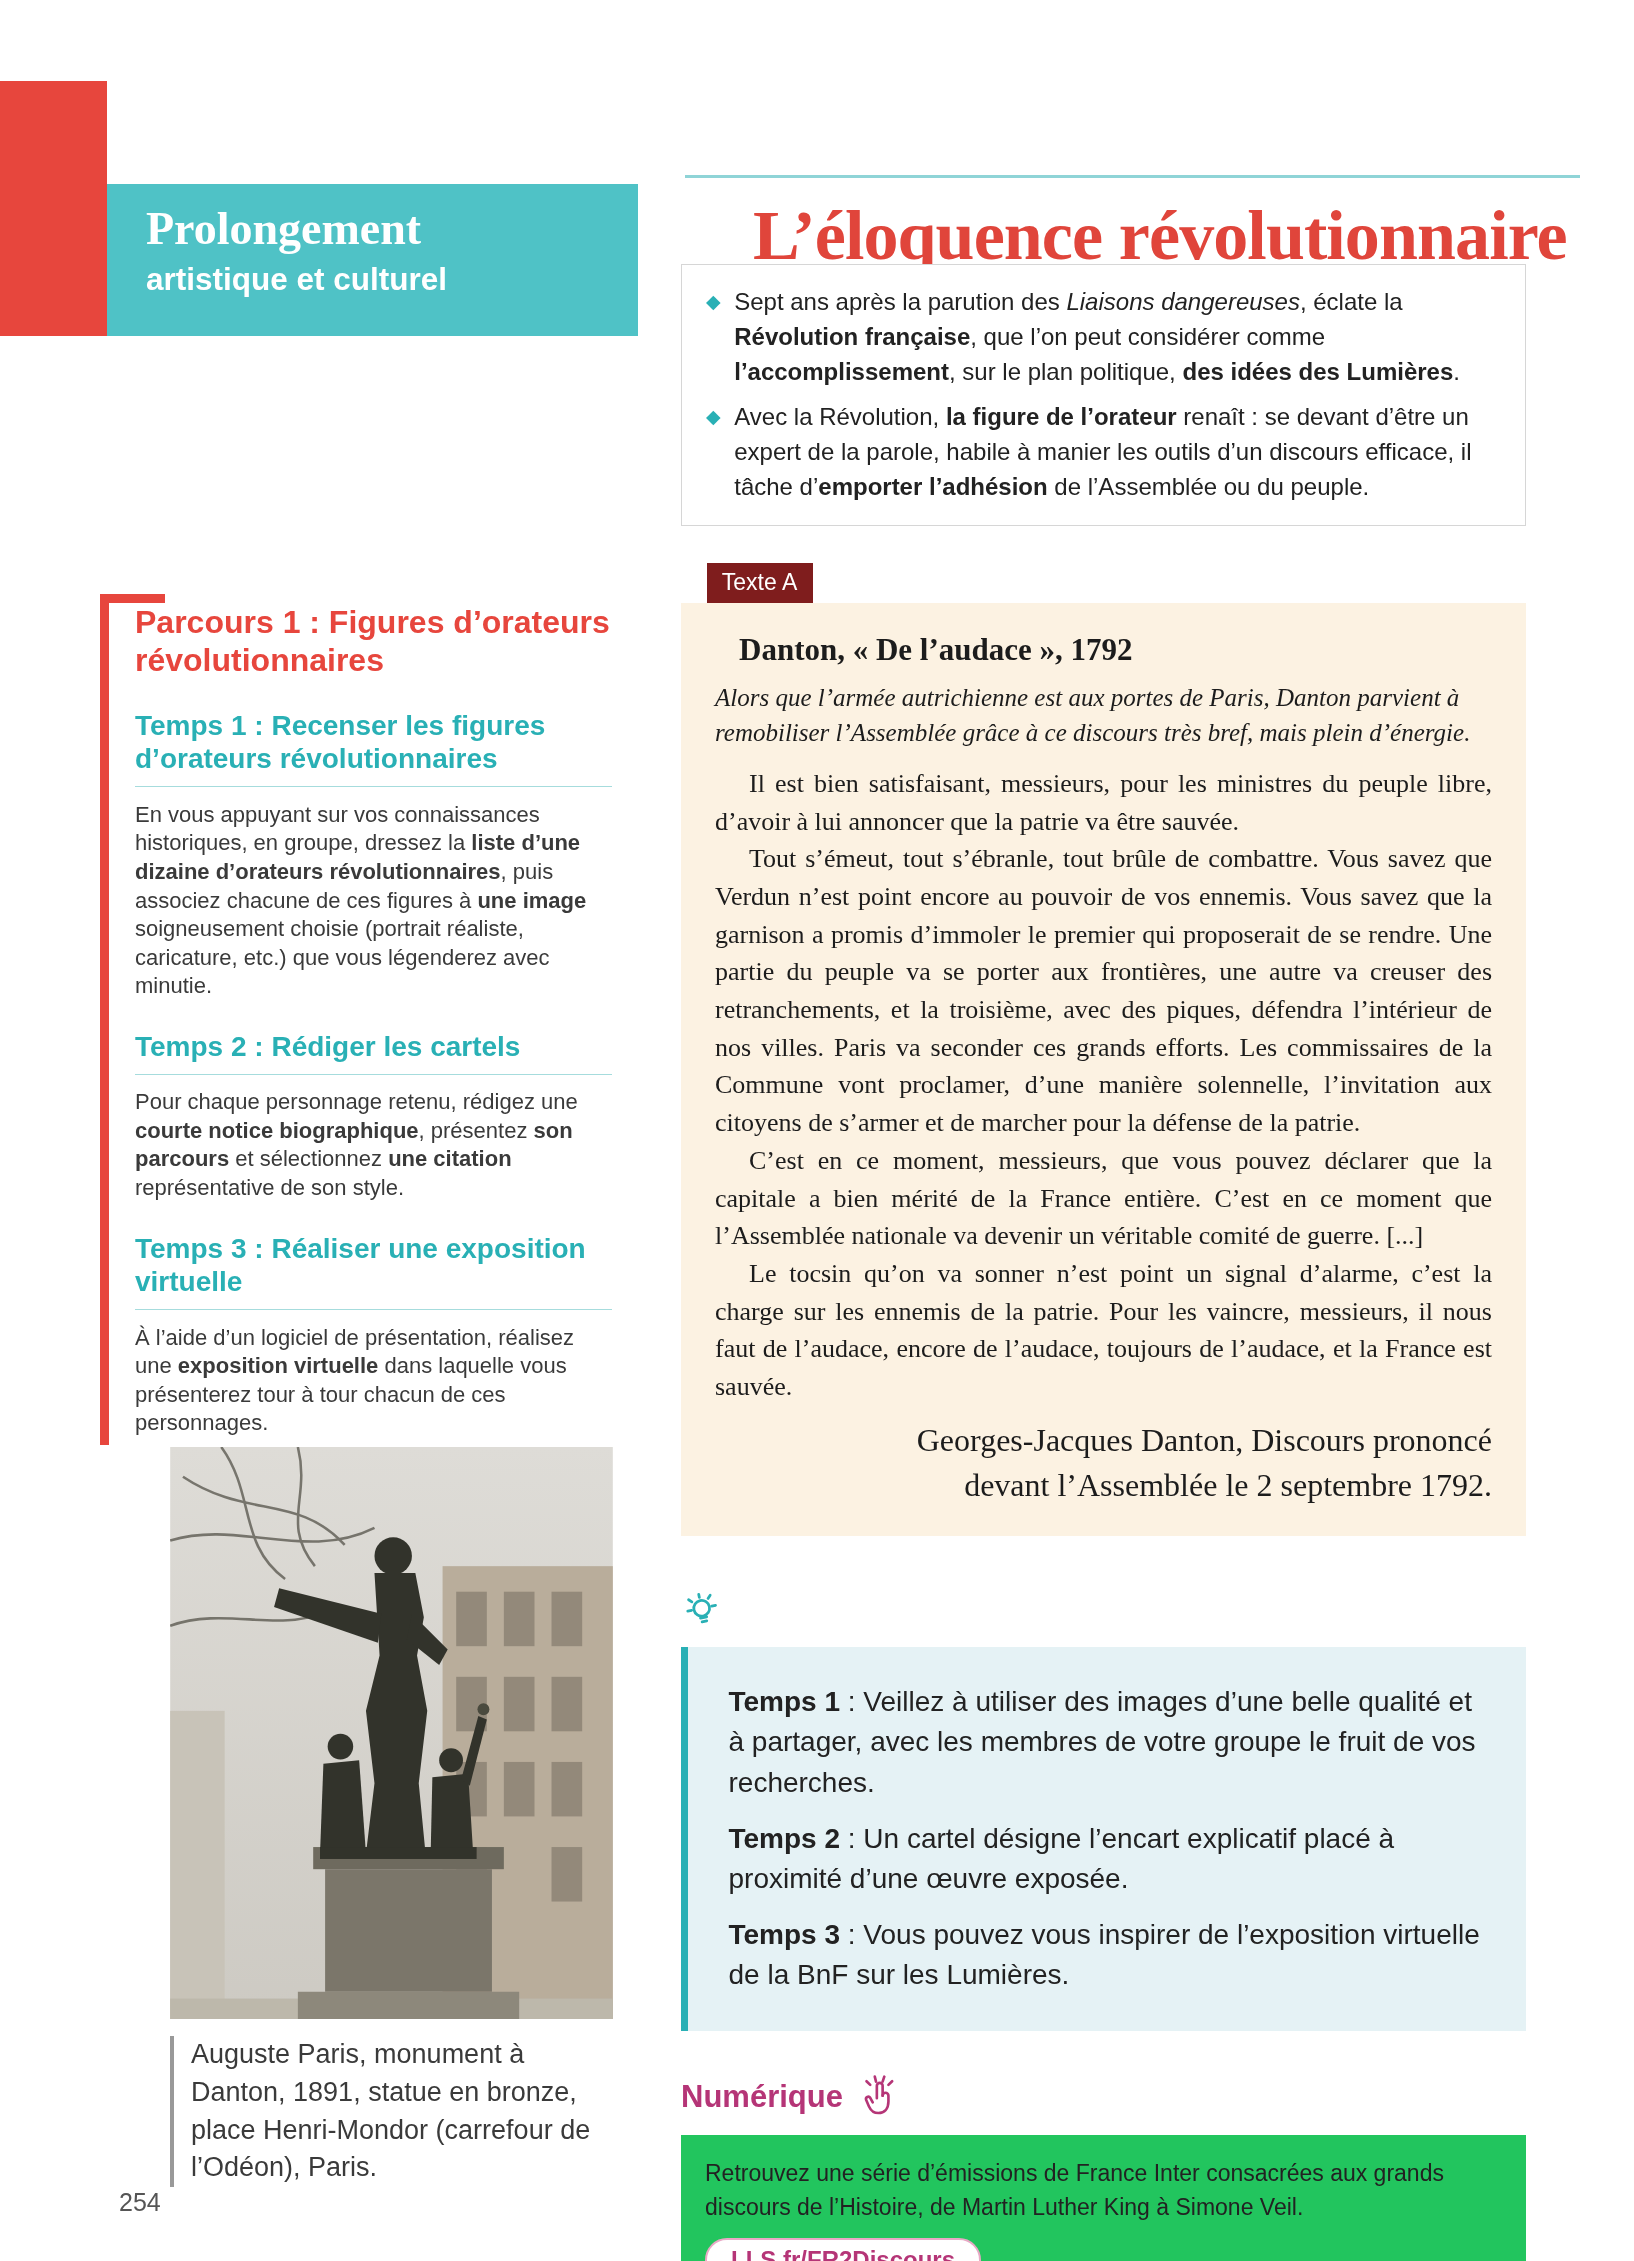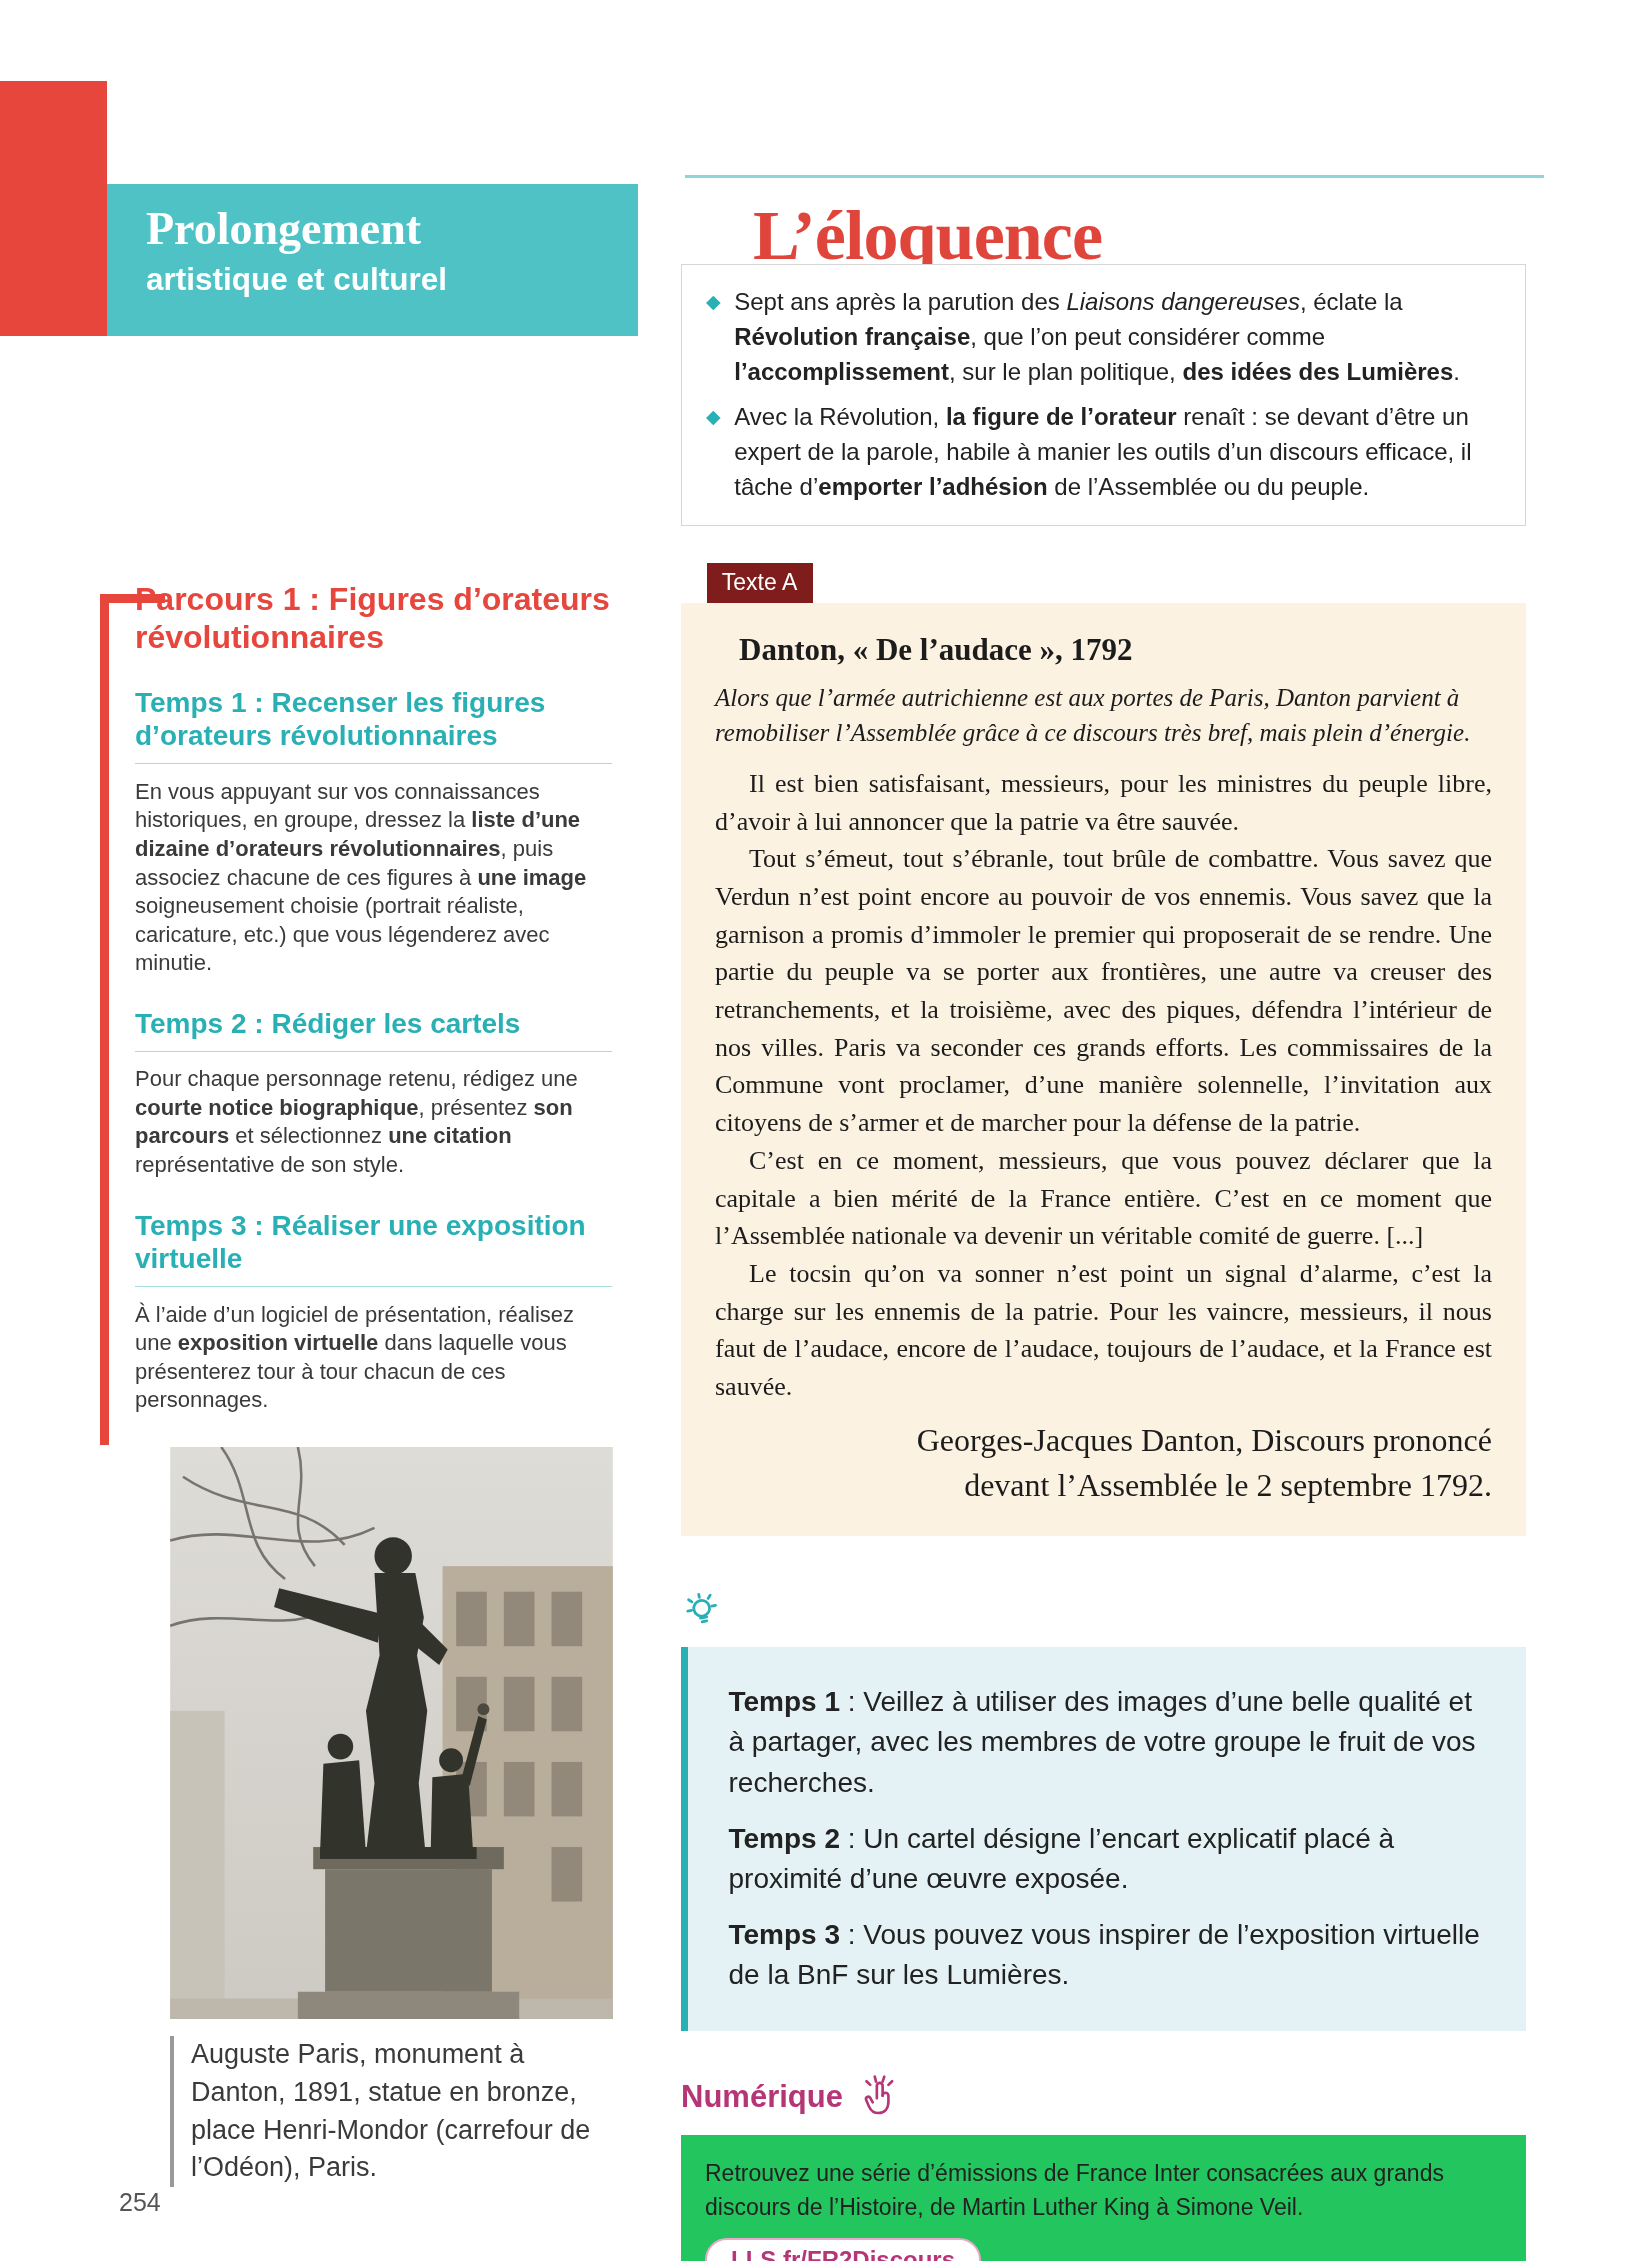--- a/index.html
+++ b/index.html
@@ -1,35 +1,35 @@
 <!DOCTYPE html>
 <html style="font-size:13.6px"><head>
 <meta charset="utf-8">
 <style>
   html,body { margin:0; padding:0; background:#ffffff; }
   .b { font-weight:bold; }
   .i { font-style:italic; }
   .page {
     position:relative; width:1544px; height:2261px; background:#ffffff;
-    font-family:"Liberation Sans", sans-serif; color:#333; overflow:hidden;
+    font-family:"Liberation Sans", sans-serif; color:#333; overflow:hidden;padding-left:36px;
   }
   
   .red-tab { position:absolute; left:0; top:81px; width:107px; height:255px; background:#e7463d; }
   .badge { position:absolute; left:107px; top:184px; width:531px; height:152px; background:#4fc2c6;
            color:#fff; padding:22px 0 0 39px; box-sizing:border-box; }
   .badge-line1 { font-family:"Liberation Serif", serif; font-weight:bold; font-size:46px; line-height:1; }
   .badge-line2 { font-weight:bold; font-size:31.5px; margin-top:8.5px; }
   .top-rule { position:absolute; left:685px; top:175px; width:924px; height:2.6px; background:#8fd4d7; }
   .main-title { position:absolute; left:753px; top:196px; margin:0;
                 font-family:"Liberation Serif", serif; font-weight:bold; font-size:70px;
                 letter-spacing:-0.9px; color:#e0453b; }
   
   .bracket { position:absolute; left:100px; top:594px; width:65px; height:851px;
              border-left:9.4px solid #e7463d; border-top:9.4px solid #e7463d; box-sizing:border-box; }
-  .left-col { position:absolute; left:135px; top:580px; width:477px; }
+  .left-col { position:absolute; left:135px; top:603px; width:477px; }
   .parcours-title { color:#e7463d; font-size:32px; font-weight:bold; line-height:1.2; margin:0; }
   .temps-heading { color:#29b0b5; font-size:28px; font-weight:bold; line-height:1.2;
                    margin:29px 0 0 0; padding-bottom:10.2px; border-bottom:1.7px solid #a6dcdd; }
   .left-body { font-size:22px; line-height:1.3; color:#3a3a3a; margin:13.6px 0 0 0; }
   .photo { position:absolute; left:170px; top:1447px; width:443px; height:572px; margin:0; }
   .photo svg { display:block; }
   .photo-caption { position:absolute; left:170px; top:2036px; width:443px;
                    border-left:4.3px solid #999999; padding-left:17px; box-sizing:border-box;
                    font-size:27px; line-height:1.4; color:#3a3a3a; }
   .page-number { position:absolute; left:119px; top:2188px; font-size:25px; color:#555; }

